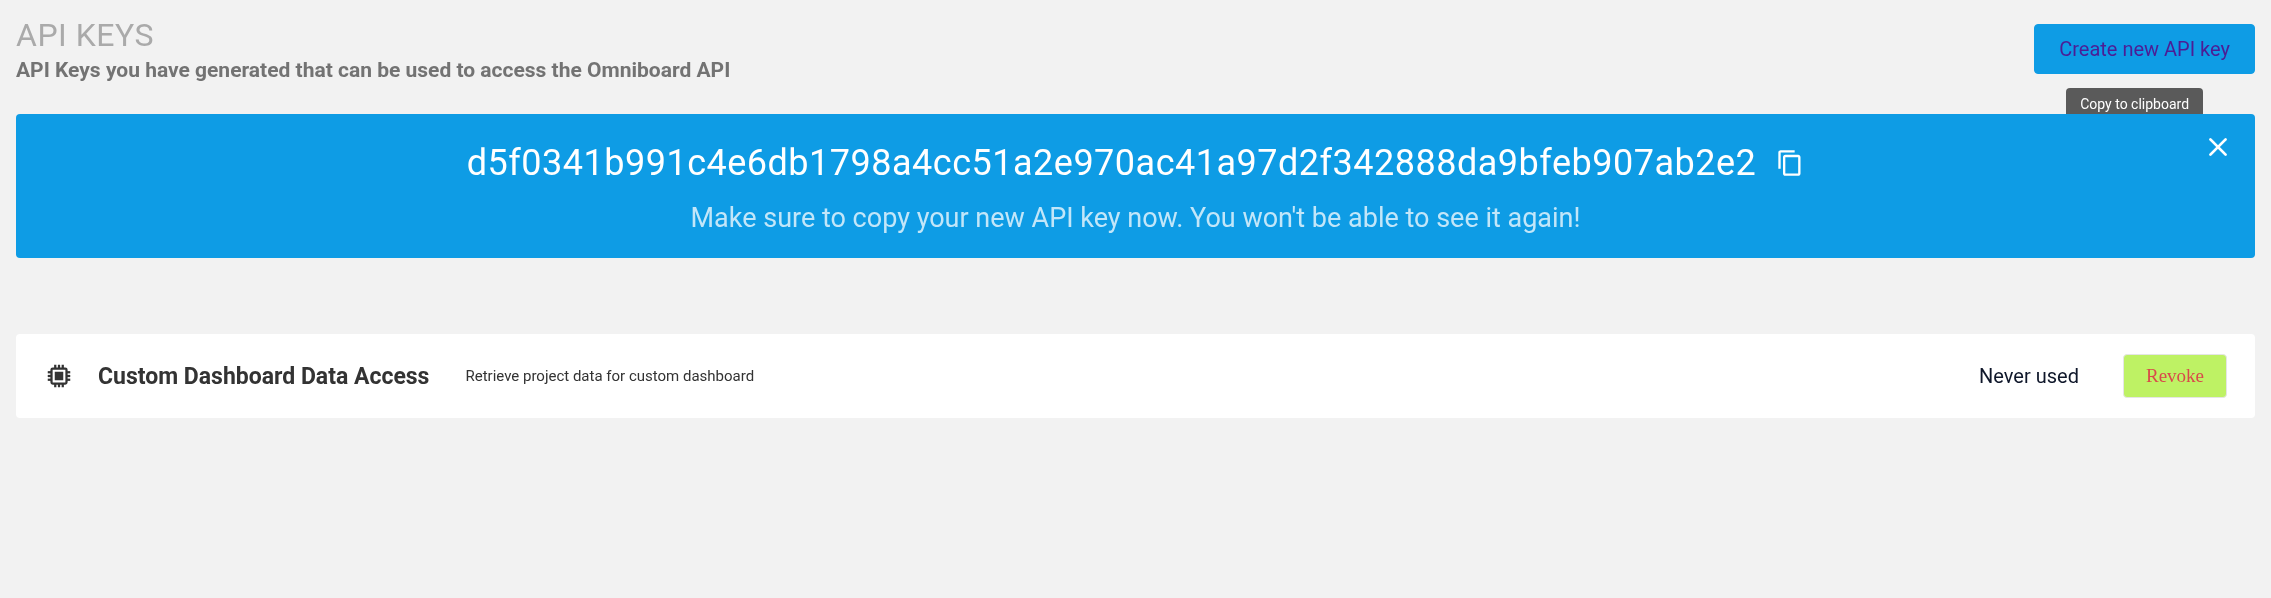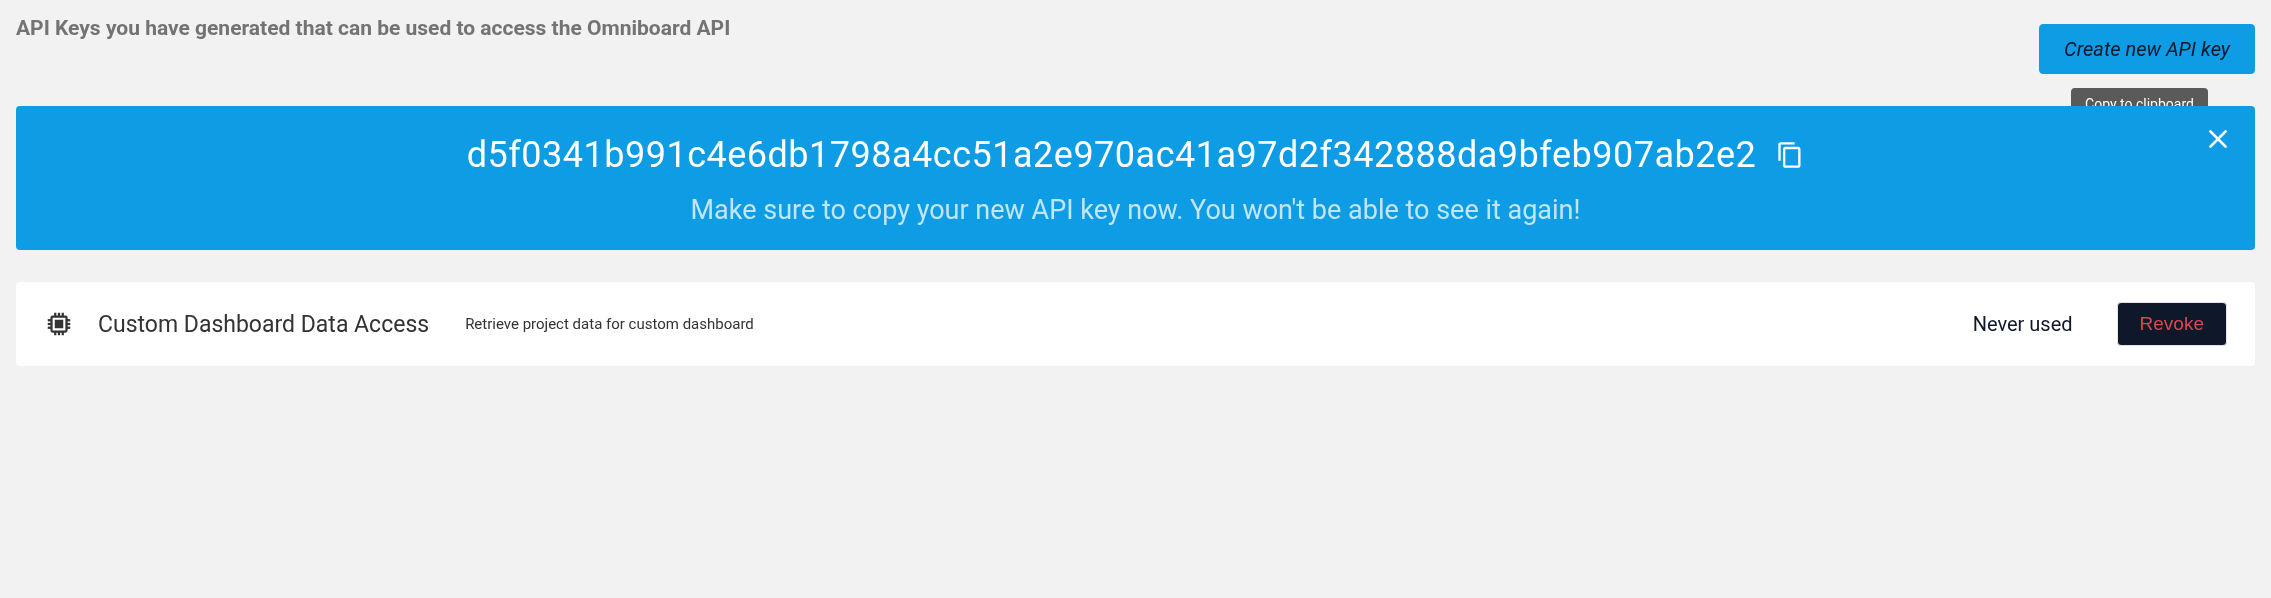--- a/index.html
+++ b/index.html
@@ -45,23 +45,22 @@
       padding: 12px 24px;
       font-size: 20px;
       border-radius: 4px;
       border: 1px solid transparent;
       cursor: pointer;
       font-family: inherit;
       line-height: 1.2;
     }
     .btn-primary {
       background-color: #0e9ce5;
-      color: #0f172a;
+      color: #4c1d95;
       border-color: #0e9ce5;
-      font-style: italic;
     }
     .btn-outline-danger {
       background-color: white;
       color: #d94a4a;
       border: 1px solid #dddddd;
     }
     .tooltip {
       position: absolute;
       top: 64px;
       left: 32px;
@@ -71,21 +70,21 @@
       border-radius: 4px;
       font-size: 14px;
       white-space: nowrap;
     }
     .alert-banner {
       background-color: #0e9ce5;
       color: white;
       border-radius: 4px;
       padding: 28px 32px 24px 32px;
       position: relative;
-      margin-bottom: 32px;
+      margin-bottom: 76px;
       text-align: center;
     }
     .api-key-row {
       display: flex;
       align-items: center;
       justify-content: center;
       gap: 20px;
       margin-bottom: 18px;
     }
     .api-key-text {
@@ -120,53 +119,54 @@
       align-items: center;
       gap: 24px;
     }
     .key-icon {
       width: 30px;
       height: 30px;
       flex-shrink: 0;
     }
     .key-name {
       font-size: 23px;
-      font-weight: 400;
+      font-weight: 700;
       color: #333333;
     }
     .key-desc {
       font-size: 15px;
       color: #333333;
       font-weight: 400;
       margin-left: 12px;
     }
     .key-spacer {
       flex: 1;
     }
     .key-status {
       font-size: 20px;
       color: #0f172a;
       margin-right: 20px;
     }
     .btn-revoke {
-      background-color: #0f172a;
+      background-color: #bef264;
       color: #d94a4a;
       border: 1px solid #e5e5e5;
       padding: 10px 22px;
       font-size: 19px;
       border-radius: 4px;
       cursor: pointer;
-      font-family: Liberation Sans, sans-serif;
+      font-family: Liberation Serif, serif;
     }
   </style>
 </head>
 <body>
 
 <div class="header-row">
   <div class="header-left">
+    <h1 class="page-title">API KEYS</h1>
     <p class="page-subtitle">API Keys you have generated that can be used to access the Omniboard API</p>
   </div>
   <div class="header-actions">
     <button class="btn btn-primary">Create new API key</button>
     <div class="tooltip">Copy to clipboard</div>
   </div>
 </div>
 
 <div class="alert-banner">
   <div class="api-key-row">

